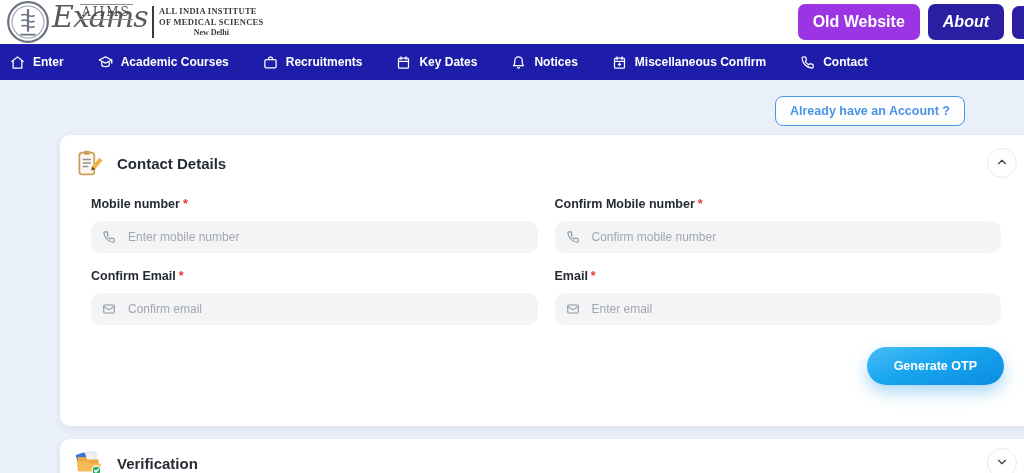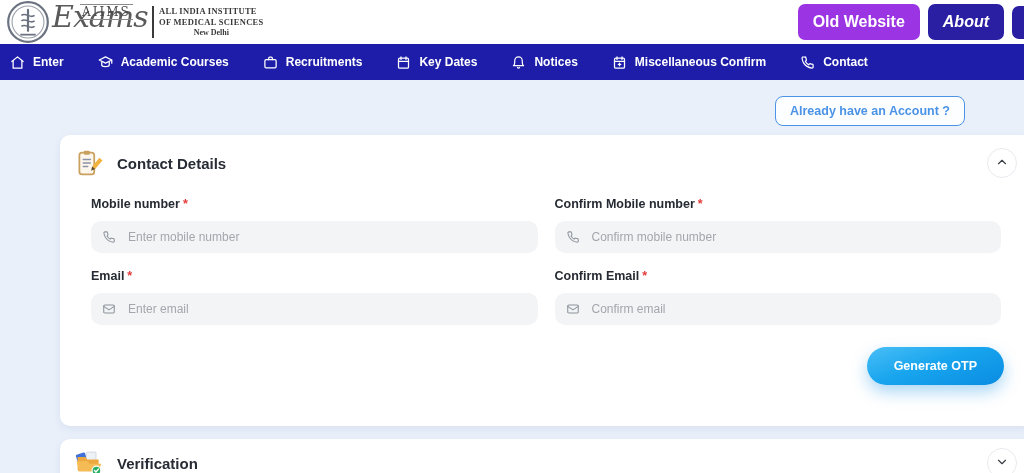--- a/index.html
+++ b/index.html
@@ -262,41 +262,41 @@
         <div class="input-wrap">
           <svg viewBox="0 0 24 24">
               <path d="M21 16.5v2.6a1.8 1.8 0 0 1-2 1.8 17.6 17.6 0 0 1-7.7-2.7 17.3 17.3 0 0 1-5.3-5.3A17.6 17.6 0 0 1 3.3 5.2 1.8 1.8 0 0 1 5.1 3.2h2.6a1.8 1.8 0 0 1 1.8 1.5c.1.9.3 1.8.6 2.6a1.8 1.8 0 0 1-.4 1.9L8.6 10.3a14.4 14.4 0 0 0 5.3 5.3l1.1-1.1a1.8 1.8 0 0 1 1.9-.4c.8.3 1.7.5 2.6.6a1.8 1.8 0 0 1 1.5 1.8z"></path>
             </svg>
           <input type="text" placeholder="Confirm mobile number" style="">
         </div>
       </div>
 
       <div class="field">
         <span class="flabel">
-          <span>Email</span><span class="req">*</span>
+          <span>Confirm Email</span><span class="req">*</span>
         </span>
         <div class="input-wrap">
           <svg viewBox="0 0 24 24">
               <rect x="3" y="5" width="18" height="14" rx="2"></rect>
               <path d="m3 7.5 9 6 9-6"></path>
             </svg>
-          <input type="text" placeholder="Enter email" style="">
+          <input type="text" placeholder="Confirm email" style="">
         </div>
       </div>
 
       <div class="field">
         <span class="flabel">
-          <span>Confirm Email</span><span class="req">*</span>
+          <span>Email</span><span class="req">*</span>
         </span>
         <div class="input-wrap">
           <svg viewBox="0 0 24 24">
               <rect x="3" y="5" width="18" height="14" rx="2"></rect>
               <path d="m3 7.5 9 6 9-6"></path>
             </svg>
-          <input type="text" placeholder="Confirm email" style="">
+          <input type="text" placeholder="Enter email" style="">
         </div>
       </div>
     </div>
 
     <div class="otp-row">
       <button class="btn-otp">Generate OTP</button>
     </div>
   </div>
 
   <div class="card ver-card">

